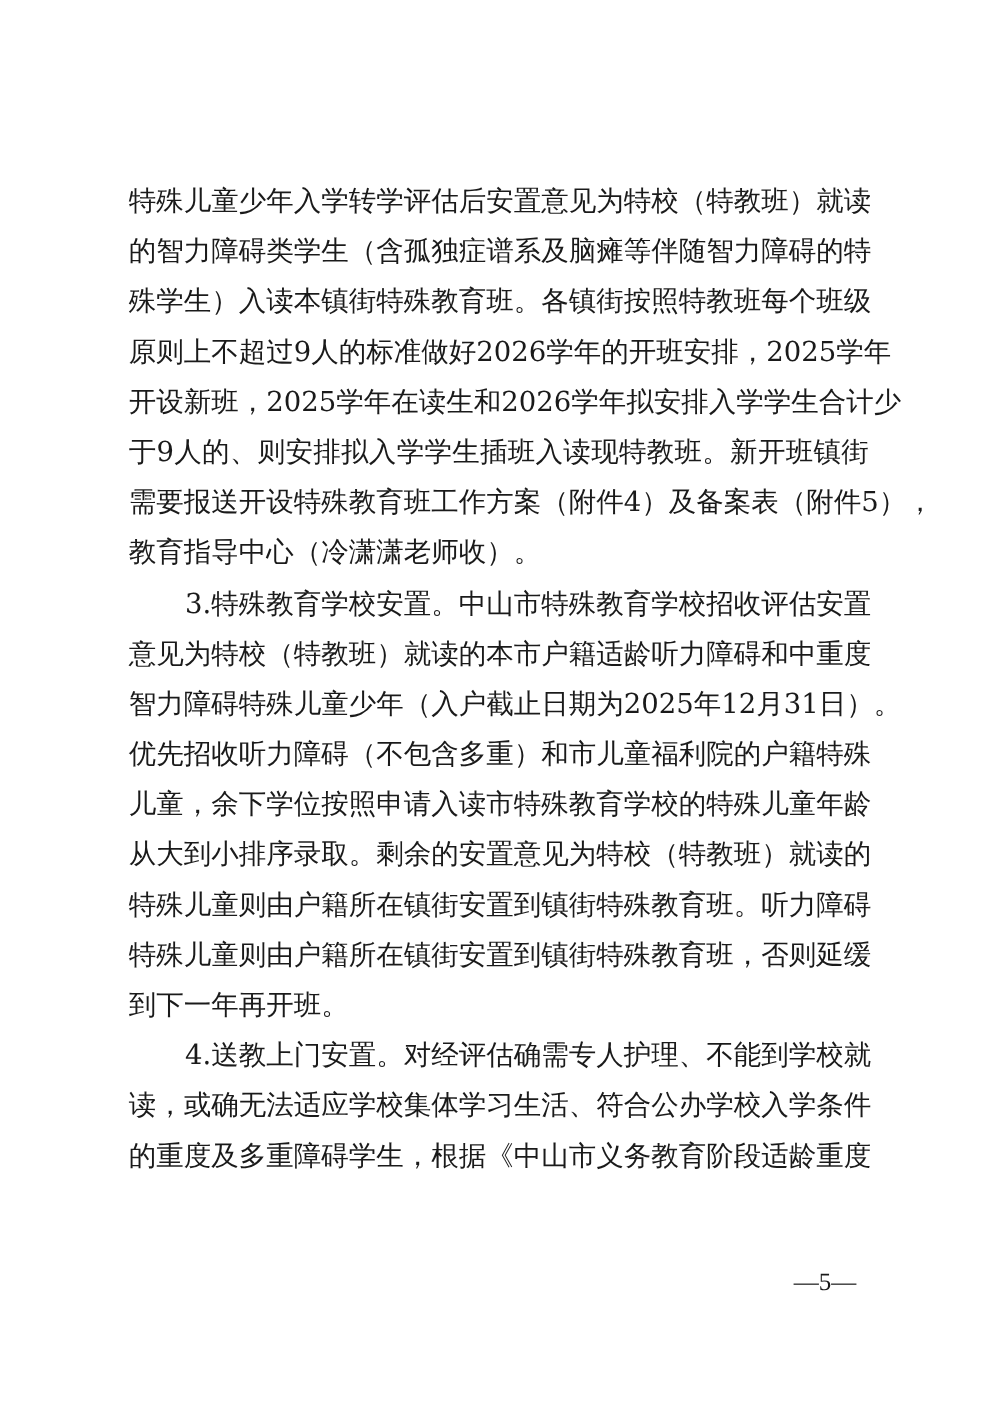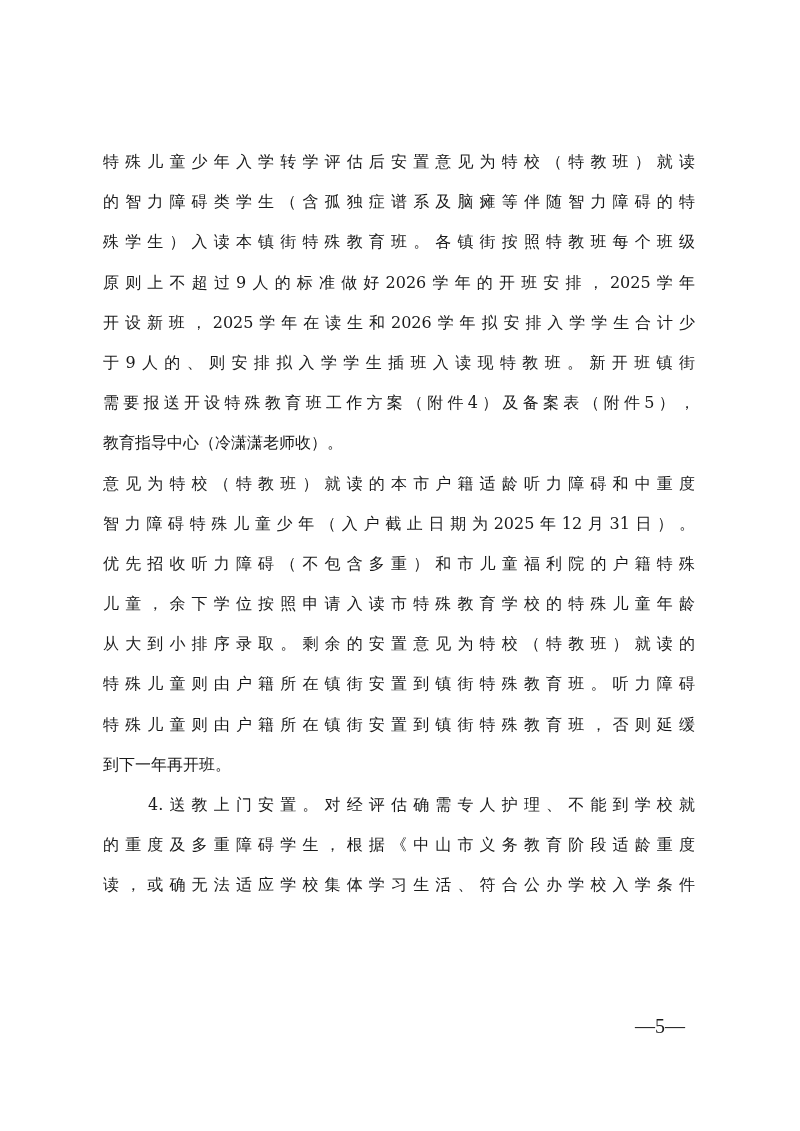--- a/index.html
+++ b/index.html
@@ -4,21 +4,21 @@
 <style>
   html, body { margin: 0; padding: 0; background: #ffffff; }
   body { width: 800px; height: 1131px; position: relative; overflow: hidden; }
   .page { position: absolute; left: 0; top: 0; width: 800px; height: 1131px; background: #ffffff; }
   .content {
     position: absolute;
     left: 103px;
     top: 142px;
     width: 592px;
     font-family: "DejaVu Serif", "Liberation Serif", serif;
-    font-size: 16px;
+    font-size: 22px;
     color: #1a1a1a;
   }
   .line {
     height: 40.2px;
     line-height: 40.2px;
     white-space: nowrap;
     text-align: justify;
     text-align-last: justify;
     letter-spacing: 0;
   }
@@ -41,26 +41,27 @@
 <div class="page">
   <div class="content">
     <div class="line">特殊儿童少年入学转学评估后安置意见为特校（特教班）就读</div>
     <div class="line">的智力障碍类学生（含孤独症谱系及脑瘫等伴随智力障碍的特</div>
     <div class="line">殊学生）入读本镇街特殊教育班。各镇街按照特教班每个班级</div>
     <div class="line">原则上不超过9人的标准做好2026学年的开班安排，2025学年</div>
     <div class="line">开设新班，2025学年在读生和2026学年拟安排入学学生合计少</div>
     <div class="line">于9人的、则安排拟入学学生插班入读现特教班。新开班镇街</div>
     <div class="line">需要报送开设特殊教育班工作方案（附件4）及备案表（附件5），</div>
     <div class="line last">教育指导中心（冷潇潇老师收）。</div>
+    <div class="line indent">3.特殊教育学校安置。中山市特殊教育学校招收评估安置</div>
     <div class="line">意见为特校（特教班）就读的本市户籍适龄听力障碍和中重度</div>
     <div class="line">智力障碍特殊儿童少年（入户截止日期为2025年12月31日）。</div>
     <div class="line">优先招收听力障碍（不包含多重）和市儿童福利院的户籍特殊</div>
     <div class="line">儿童，余下学位按照申请入读市特殊教育学校的特殊儿童年龄</div>
     <div class="line">从大到小排序录取。剩余的安置意见为特校（特教班）就读的</div>
     <div class="line">特殊儿童则由户籍所在镇街安置到镇街特殊教育班。听力障碍</div>
     <div class="line">特殊儿童则由户籍所在镇街安置到镇街特殊教育班，否则延缓</div>
     <div class="line last">到下一年再开班。</div>
     <div class="line indent">4.送教上门安置。对经评估确需专人护理、不能到学校就</div>
+    <div class="line">读，或确无法适应学校集体学习生活、符合公办学校入学条件</div>
     <div class="line">的重度及多重障碍学生，根据《中山市义务教育阶段适龄重度</div>
-    <div class="line">读，或确无法适应学校集体学习生活、符合公办学校入学条件</div>
   </div>
   <div class="page-number">—5—</div>
 </div>
 
 </body></html>

